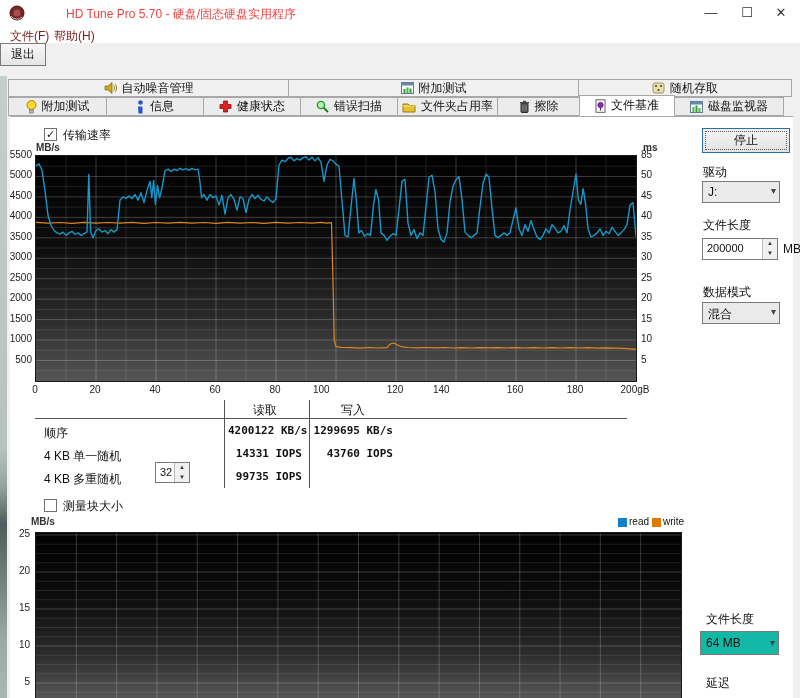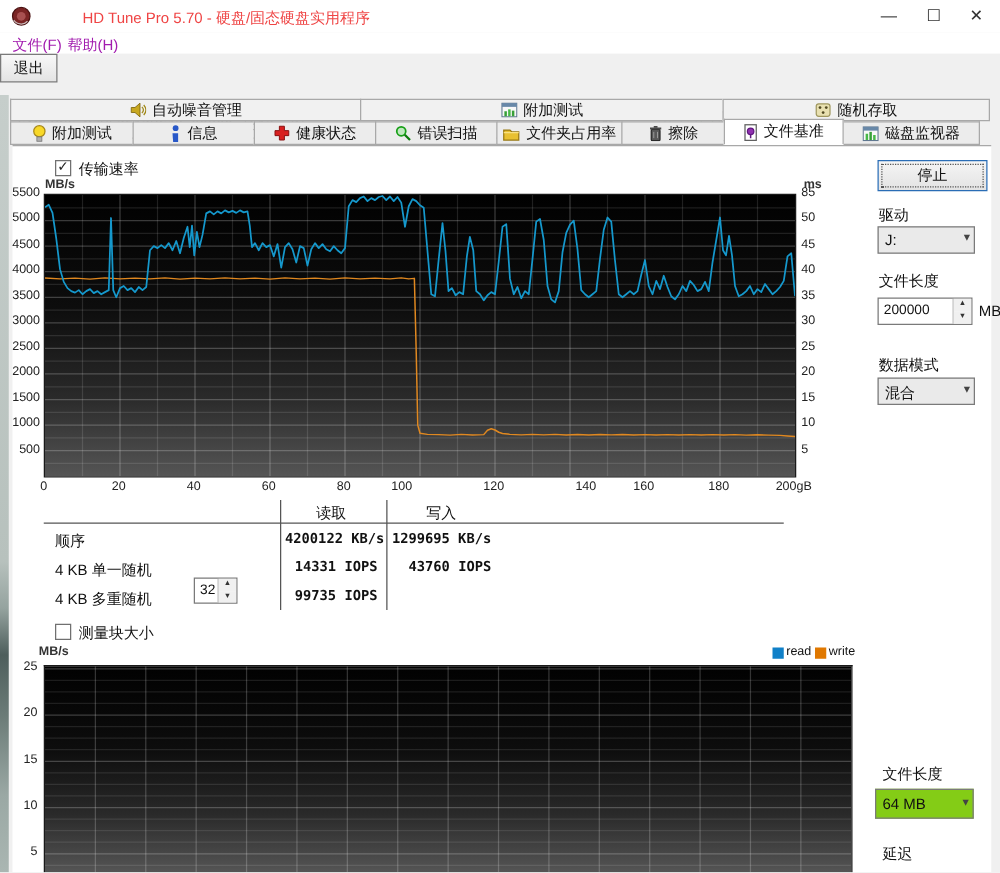--- a/index.html
+++ b/index.html
@@ -7,21 +7,21 @@
   body { font-family:"Liberation Sans","DejaVu Sans",sans-serif; font-size:12px; color:#111; background:#e8e8e8; }
   #win { position:relative; width:800px; height:698px; background:#f0f0f0; overflow:hidden; }
   .abs { position:absolute; }
 
   
   .titlebar { position:absolute; left:0; top:0; width:800px; height:26px; background:#ffffff; }
   .title-text { position:absolute; left:30px; top:6px; font-size:12px; color:#ef4444;margin-left:36px; }
   .winctl { position:absolute; top:0; width:34px; height:26px; text-align:center; line-height:26px; font-size:13px; color:#333; cursor:default; }
   
   .menubar { position:absolute; left:0; top:26px; width:800px; height:17px; background:#ffffff; }
-  .menuitem { position:absolute; top:1px; font-size:12px; color:#a21caf; padding:1px 4px; }
+  .menuitem { position:absolute; top:1px; font-size:12px; color:#7f1d1d; padding:1px 4px; }
   
   .toolband { position:absolute; left:0; top:43px; width:800px; height:35px; background:#f0f0f0; }
   .combo { position:absolute; background:#fff; border:1px solid #7a7a7a; }
   .combo .cval { position:absolute; left:5px; top:3px; white-space:nowrap; }
   .combo .carr { position:absolute; right:3px; top:3px; color:#444; font-size:10px; }
   .drive-combo { left:8px; top:46px; width:424px; height:22px; }
   .drive-combo .cval { font-family:"DejaVu Sans Mono",monospace; font-size:11px; top:4px; }
   .tbtn { position:absolute; top:46px; height:24px; border:1px solid #9a9a9a; background:#f3f3f3; }
   .exit-btn { left:664px; top:46px; width:46px; height:23px; border:1px solid #7a7a7a;
               background:linear-gradient(#f8f8f8,#e4e4e4); text-align:center; line-height:21px; font-size:12px; }
@@ -310,21 +310,21 @@
       <span class="tick" style="left: 641px; top: 353.545px; width: 20px; text-align: left;">5</span>
     </div>
   <div id="x1-labels">
       <span class="tick" style="left: 13px; top: 384px; width: 44px; text-align: center;">0</span>
       <span class="tick" style="left: 73px; top: 384px; width: 44px; text-align: center;">20</span>
       <span class="tick" style="left: 133px; top: 384px; width: 44px; text-align: center;">40</span>
       <span class="tick" style="left: 193px; top: 384px; width: 44px; text-align: center;">60</span>
       <span class="tick" style="left: 253px; top: 384px; width: 44px; text-align: center;">80</span>
       <span class="tick" style="left: 313px; top: 384px; width: 44px; ">100</span>
       <span class="tick" style="left: 373px; top: 384px; width: 44px; text-align: center;">120</span>
-      <span class="tick" style="left: 433px; top: 384px; width: 44px; text-align: right;">140</span>
+      <span class="tick" style="left: 433px; top: 384px; width: 44px; text-align: left;">140</span>
       <span class="tick" style="left: 493px; top: 384px; width: 44px; text-align: center;">160</span>
       <span class="tick" style="left: 553px; top: 384px; width: 44px; text-align: center;">180</span>
       <span class="tick" style="left: 613px; top: 384px; width: 44px; text-align: center;">200gB</span>
     </div>
 
   <div class="stop-btn">停止</div>
   <span class="lbl" style="left:703px;top:164px">驱动</span>
   <div class="combo ctl-combo" style="left:702px;top:181px">
     <span class="cval">J:</span>
     <span class="carr">▾</span>
@@ -418,20 +418,20 @@
   </div>
   <div id="y3-labels">
       <span class="tick" style="left: 2px; top: 528px; width: 28px; text-align: right;">25</span>
       <span class="tick" style="left: 2px; top: 565px; width: 28px; text-align: right;">20</span>
       <span class="tick" style="left: 2px; top: 602px; width: 28px; text-align: right;">15</span>
       <span class="tick" style="left: 2px; top: 639px; width: 28px; text-align: right;">10</span>
       <span class="tick" style="left: 2px; top: 676px; width: 28px; text-align: right;">5</span>
     </div>
 
   <span class="lbl" style="left:706px;top:611px">文件长度</span>
-  <div class="combo" style="left:700px;top:631px;width:79px;height:24px;background:#84cc16">
+  <div class="combo" style="left:700px;top:631px;width:79px;height:24px;background:#14b8a6">
     <span class="cval" style="top:4px">64 MB</span>
     <span class="carr" style="top:5px">▾</span>
   </div>
   <span class="lbl" style="left:706px;top:675px">延迟</span>
 
   <div class="leftstrip"></div>
 </div>
 
 </body></html>

